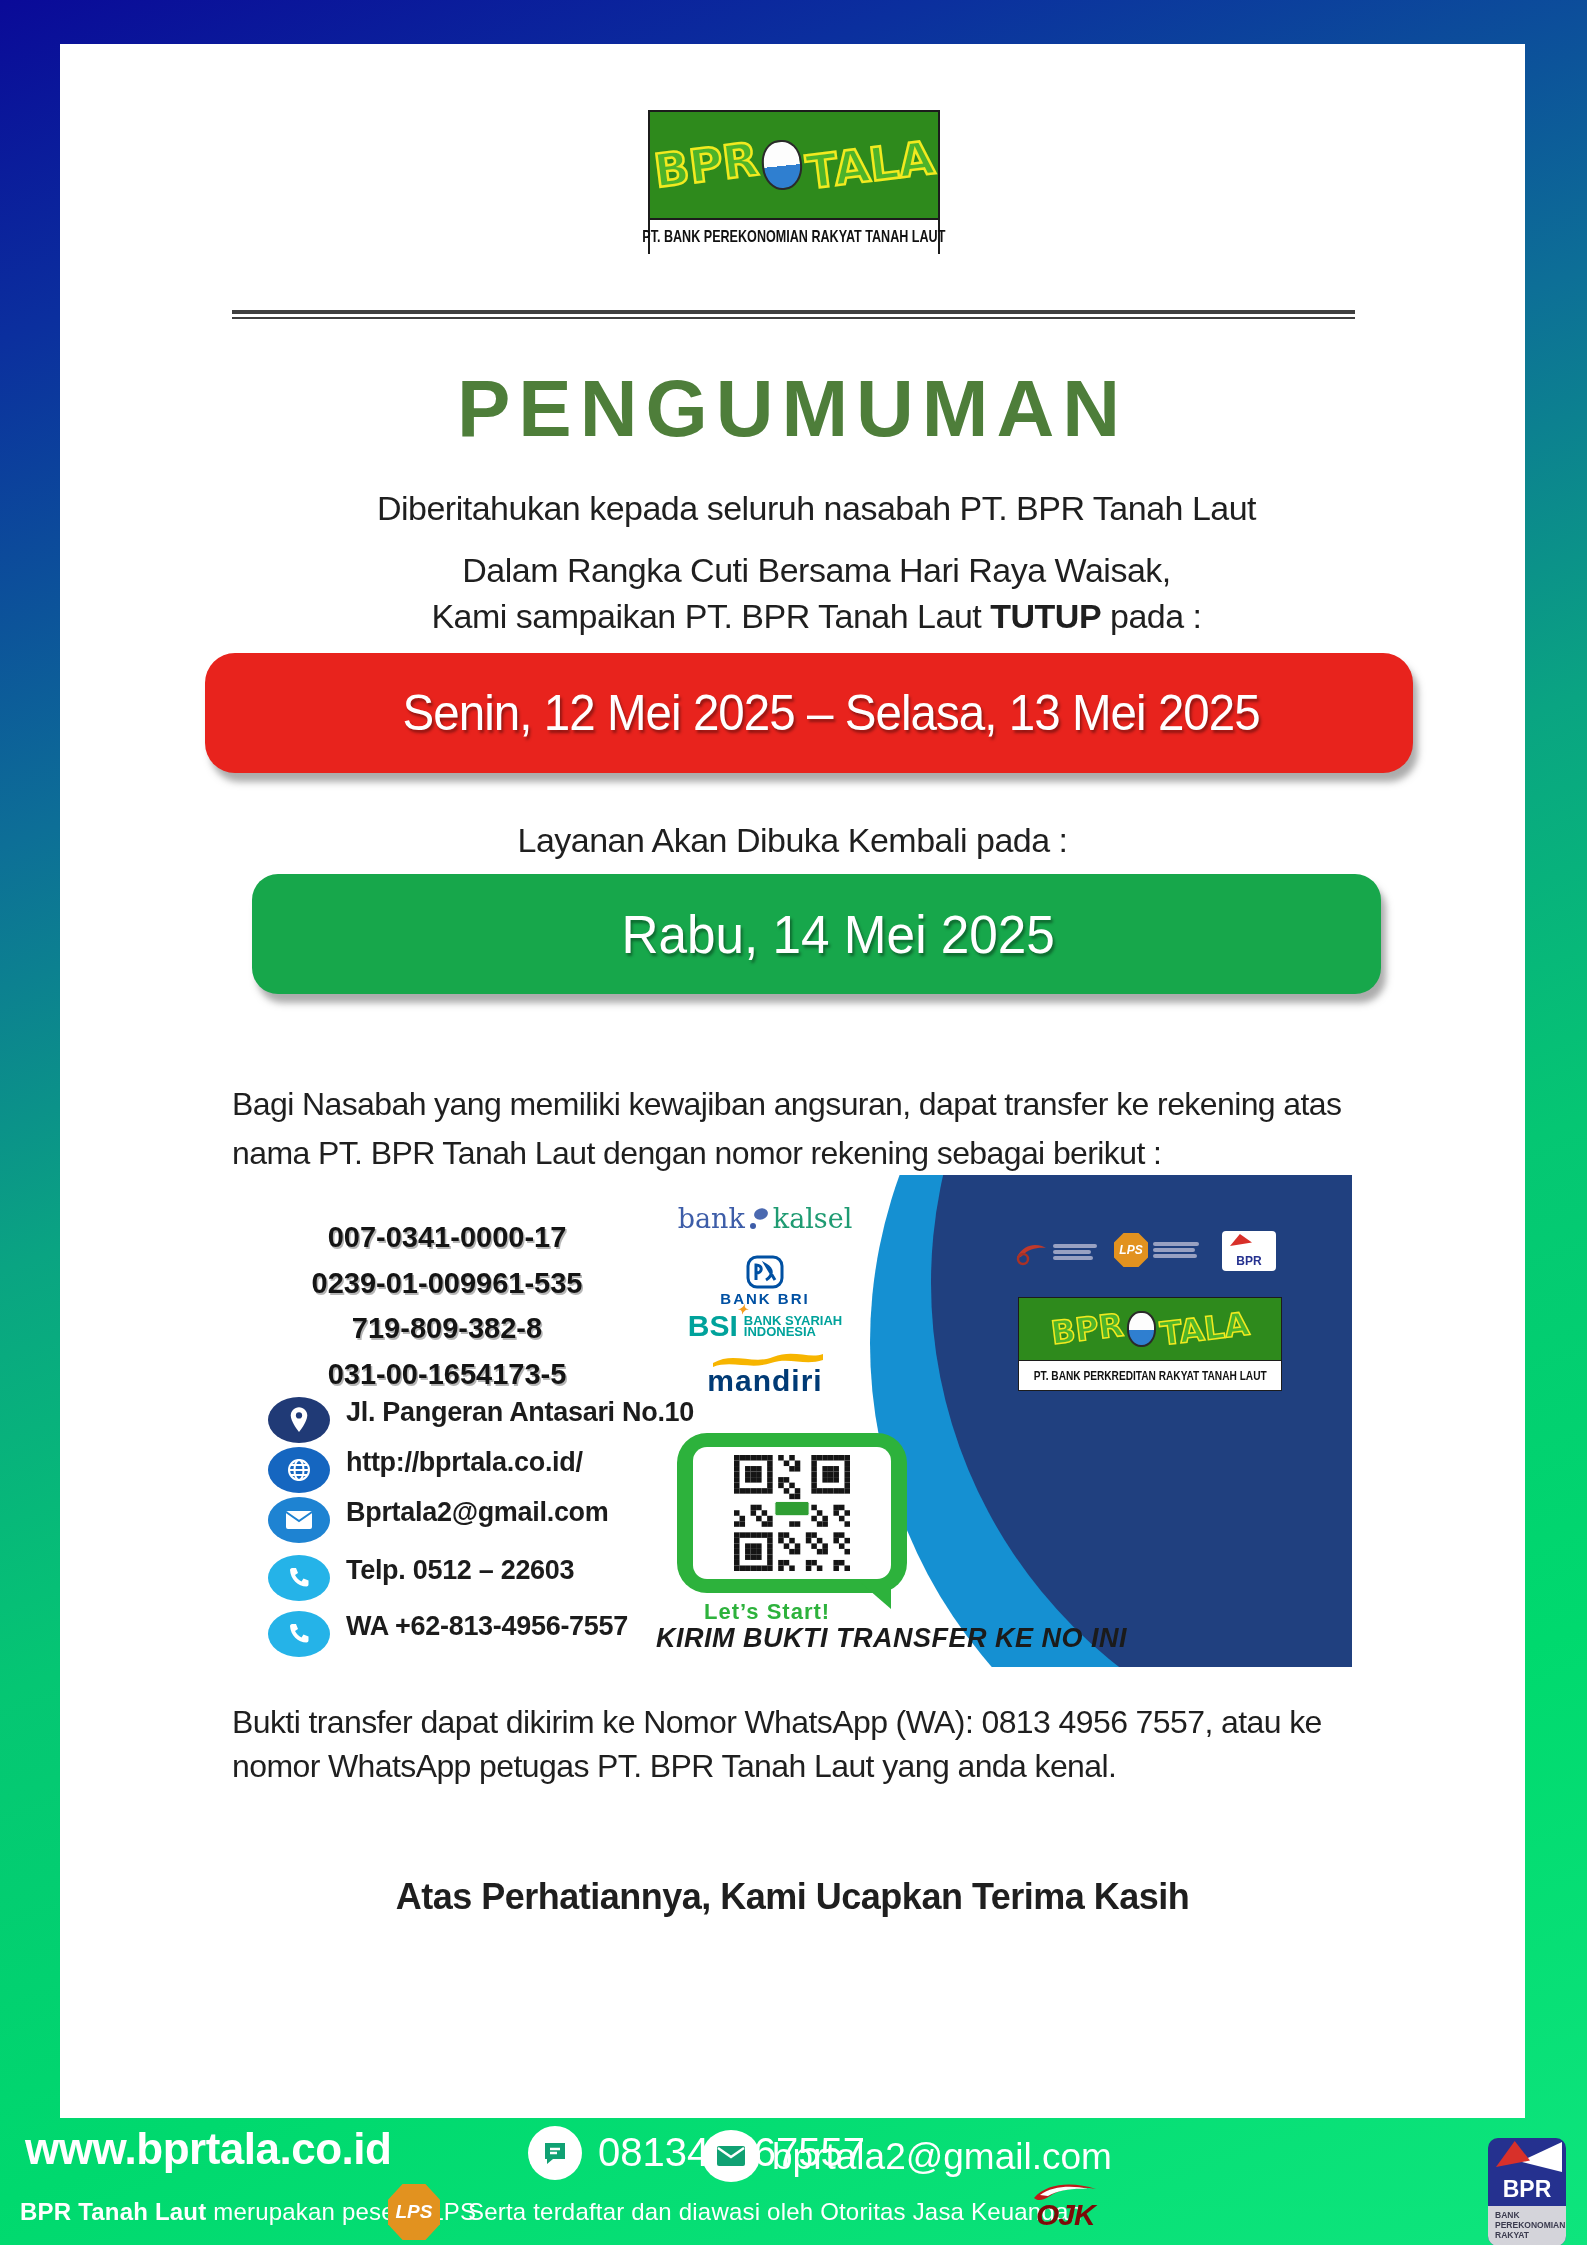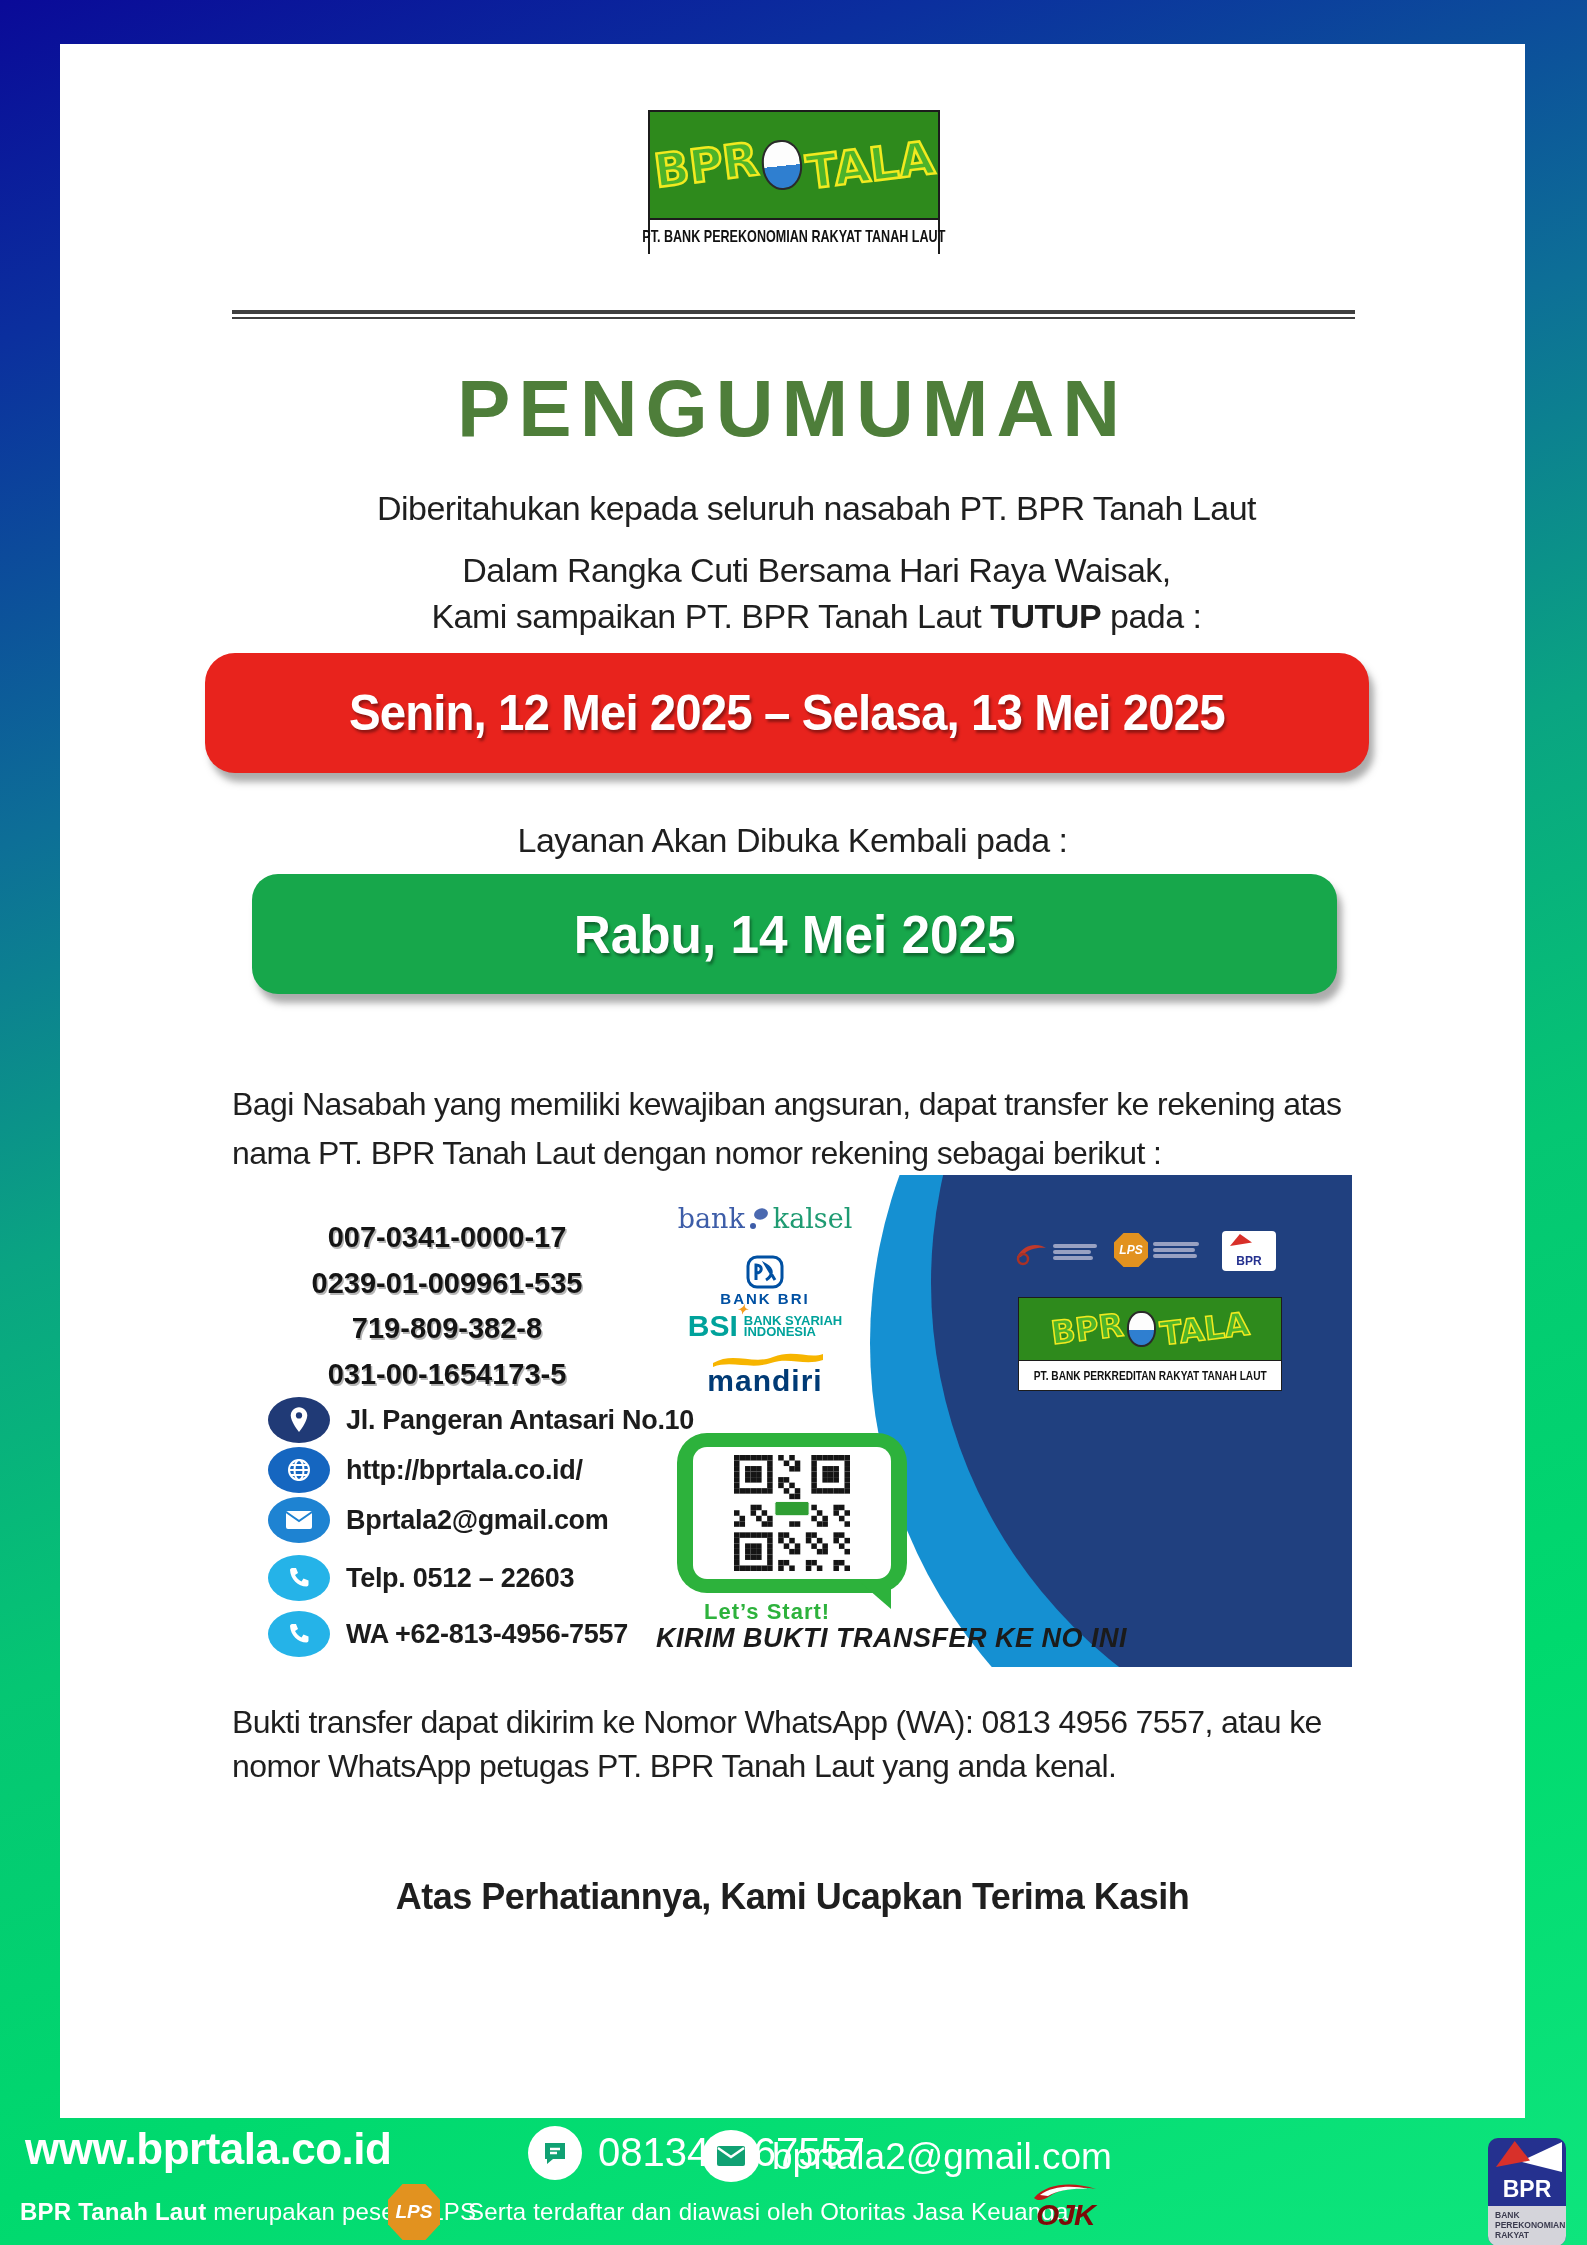--- a/index.html
+++ b/index.html
@@ -28,21 +28,21 @@
   .rule{position:absolute;left:172px;top:266px;width:1123px;height:9px;
         border-top:4px solid #3f3f3f;border-bottom:2px solid #3f3f3f;box-sizing:border-box;}
   .title{position:absolute;left:0;top:322px;width:100%;text-align:center;
          font-size:80px;font-weight:800;letter-spacing:8px;color:#4e7e3a;line-height:86px;}
   .intro{position:absolute;left:0;width:100%;text-align:center;font-size:34px;line-height:40px;letter-spacing:-.5px;margin-left:24px;}
   .i1{top:444px;} .i2{top:506px;} .i3{top:552px;}
   .i3 b{font-weight:800;}
 
   
   .banner{position:absolute;display:flex;align-items:center;justify-content:center;
-          color:#fff;font-weight:700;box-shadow:5px 9px 7px rgba(90,90,90,.5);}
+          color:#fff;font-weight:400;box-shadow:5px 9px 7px rgba(90,90,90,.5);padding-left:44px;}
   .banner span{display:inline-block;transform:scaleX(.95);white-space:nowrap;
                text-shadow:2px 3px 3px rgba(0,0,0,.38);}
   .banner-red{left:145px;top:609px;width:1164px;height:120px;border-radius:30px;background:#e8231d;font-size:50px;letter-spacing:-1px;}
   .banner-green{left:192px;top:830px;width:1085px;height:120px;border-radius:26px;background:#17a74b;font-size:54px;}
   .reopen{position:absolute;left:0;top:777px;width:100%;text-align:center;font-size:34px;letter-spacing:-.5px;}
 
   
   .para{position:absolute;left:172px;width:1140px;font-size:32px;line-height:49px;letter-spacing:-.6px;}
   .p1{top:1036px;} .p2{top:1656px;line-height:44px;}
   .thanks{position:absolute;left:0;top:1832px;width:100%;text-align:center;font-size:36px;font-weight:800;letter-spacing:-.5px;}
@@ -61,21 +61,21 @@
   .bk-kalsel .w1{color:#3d5da8;} .bk-kalsel .w2{color:#1f9b72;}
   .bk-bri{top:66px;flex-direction:column;gap:1px;}
   .bri-label{font-size:15px;font-weight:800;color:#0050a2;letter-spacing:2px;}
   .bk-bsi{top:122px;gap:6px;}
   .bsi-abbr{position:relative;font-size:30px;font-weight:800;color:#00a29b;line-height:1;}
   .bsi-star{position:absolute;right:-10px;top:-8px;font-size:13px;color:#f59d1e;}
   .bsi-text{font-size:13px;font-weight:700;color:#00a29b;text-align:left;line-height:11px;}
   .bk-mandiri{top:162px;flex-direction:column;gap:0;}
   .mandiri-word{font-size:30px;font-weight:800;color:#003a75;letter-spacing:1px;line-height:28px;}
 
-  .c-row{position:absolute;display:flex;align-items:center;gap:16px;}
+  .c-row{position:absolute;display:flex;align-items:flex-start;gap:16px;}
   .c-icon{width:62px;height:46px;border-radius:50%;display:flex;align-items:center;justify-content:center;flex:0 0 auto;}
   .c-text{font-weight:800;font-size:27px;color:#1c1c1c;white-space:nowrap;letter-spacing:-.3px;}
   .r-addr{left:36px;top:222px;} .r-web{left:36px;top:272px;} .r-mail{left:36px;top:322px;}
   .r-tel{left:36px;top:380px;}  .r-wa{left:36px;top:436px;}
   .ic-pin{background:#203a76;} .ic-globe{background:#1566c0;} .ic-env{background:#1e83d2;}
   .ic-tel{background:#25b3e8;} .ic-wa{background:#25b3e8;}
 
   .qr-bubble{position:absolute;left:445px;top:258px;width:230px;height:160px;background:#2db23c;border-radius:30px;}
   .qr-bubble:after{content:"";position:absolute;right:16px;bottom:-16px;width:0;height:0;
         border-left:30px solid transparent;border-top:26px solid #2db23c;}

